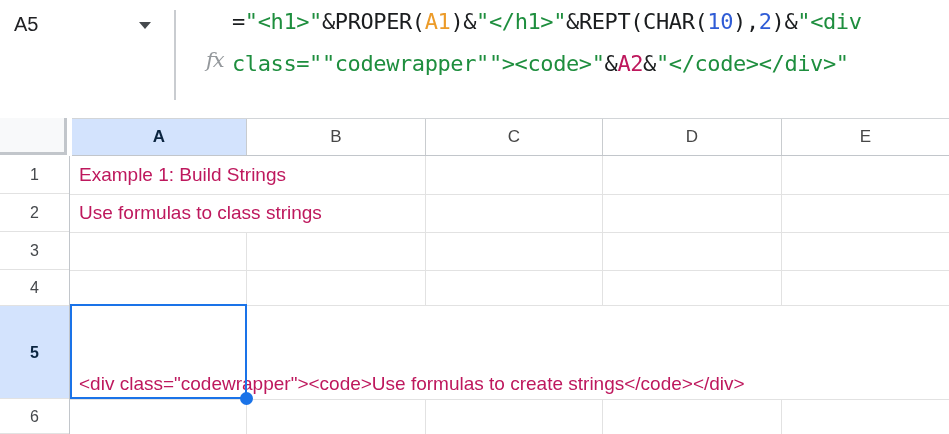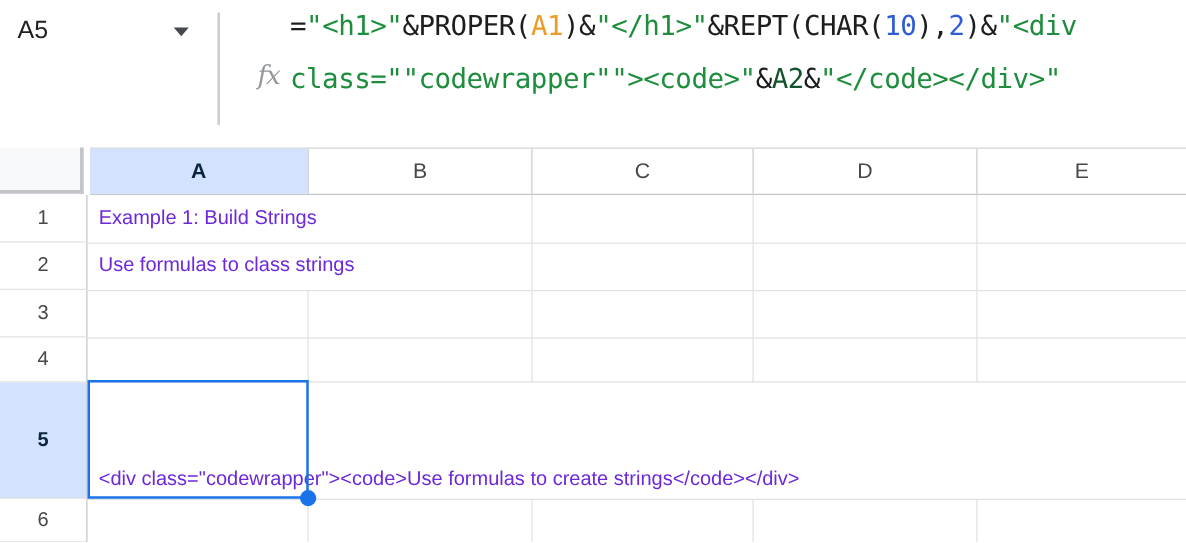--- a/index.html
+++ b/index.html
@@ -32,21 +32,21 @@
 
   #rowheads{position:absolute;left:0;top:156px;width:70px;height:278px;background:#fff;
             border-right:1px solid #c2c6cb;box-sizing:border-box;}
   .rowhead{position:absolute;left:0;width:100%;text-align:center;font-size:16px;color:#45484c;
            border-bottom:1px solid #e2e2e2;box-sizing:border-box;cursor:pointer;}
   .rowhead.sel{background:#d3e3fd;color:#0b2540;font-weight:bold;}
 
   .gl{position:absolute;background:#e2e2e2;}
 
   
-  .celltext{position:absolute;left:79px;white-space:pre;font-size:16px;color:#6d28d9;}
+  .celltext{position:absolute;left:79px;white-space:pre;font-size:19px;color:#be185d;}
   #cell-a1{top:156px;height:38px;line-height:38px;}
   #cell-a2{top:194px;height:38px;line-height:38px;}
   #a5-line1{top:306px;height:31px;line-height:31px;}
   #a5-line2{top:368px;height:31px;line-height:31px;}
 
   
   #selbox{position:absolute;left:70px;top:304px;width:177px;height:95px;
           border:2px solid #1a73e8;box-sizing:border-box;pointer-events:none;}
   #fillhandle{position:absolute;left:240px;top:392px;width:13px;height:13px;border-radius:50%;
               background:#1a73e8;cursor:crosshair;}
@@ -54,21 +54,21 @@
 </head>
 <body>
 
 <div id="app">
 
   <div id="namebox">A5</div>
   <div id="name-dd"></div>
   <div id="nb-divider"></div>
   <div id="fx">fx</div>
   <div id="fline1" class="fline"><span style="color: rgb(27, 29, 31);">=</span><span style="color: rgb(30, 142, 62);">"&lt;h1&gt;"</span><span style="color: rgb(27, 29, 31);">&amp;PROPER(</span><span style="color: rgb(236, 155, 41);">A1</span><span style="color: rgb(27, 29, 31);">)&amp;</span><span style="color: rgb(30, 142, 62);">"&lt;/h1&gt;"</span><span style="color: rgb(27, 29, 31);">&amp;REPT(CHAR(</span><span style="color: rgb(47, 92, 214);">10</span><span style="color: rgb(27, 29, 31);">),</span><span style="color: rgb(47, 92, 214);">2</span><span style="color: rgb(27, 29, 31);">)&amp;</span><span style="color: rgb(30, 142, 62);">"&lt;div</span></div>
-  <div id="fline2" class="fline"><span style="color: rgb(30, 142, 62);">class=""codewrapper""&gt;&lt;code&gt;"</span><span style="color: rgb(27, 29, 31);">&amp;</span><span style="color: #14532d;">A2</span><span style="color: rgb(27, 29, 31);">&amp;</span><span style="color: rgb(30, 142, 62);">"&lt;/code&gt;&lt;/div&gt;"</span></div>
+  <div id="fline2" class="fline"><span style="color: rgb(30, 142, 62);">class=""codewrapper""&gt;&lt;code&gt;"</span><span style="color: rgb(27, 29, 31);">&amp;</span><span style="color: #be185d;">A2</span><span style="color: rgb(27, 29, 31);">&amp;</span><span style="color: rgb(30, 142, 62);">"&lt;/code&gt;&lt;/div&gt;"</span></div>
 
   <div id="corner"></div>
   <div id="colheads">
       <div class="colhead sel" style="left: 0px; width: 174px;">A</div>
       <div class="colhead" style="left: 174px; width: 179px;">B</div>
       <div class="colhead" style="left: 353px; width: 177px;">C</div>
       <div class="colhead" style="left: 530px; width: 179px;">D</div>
       <div class="colhead" style="left: 709px; width: 168px;">E</div>
     </div>
   <div id="rowheads">

